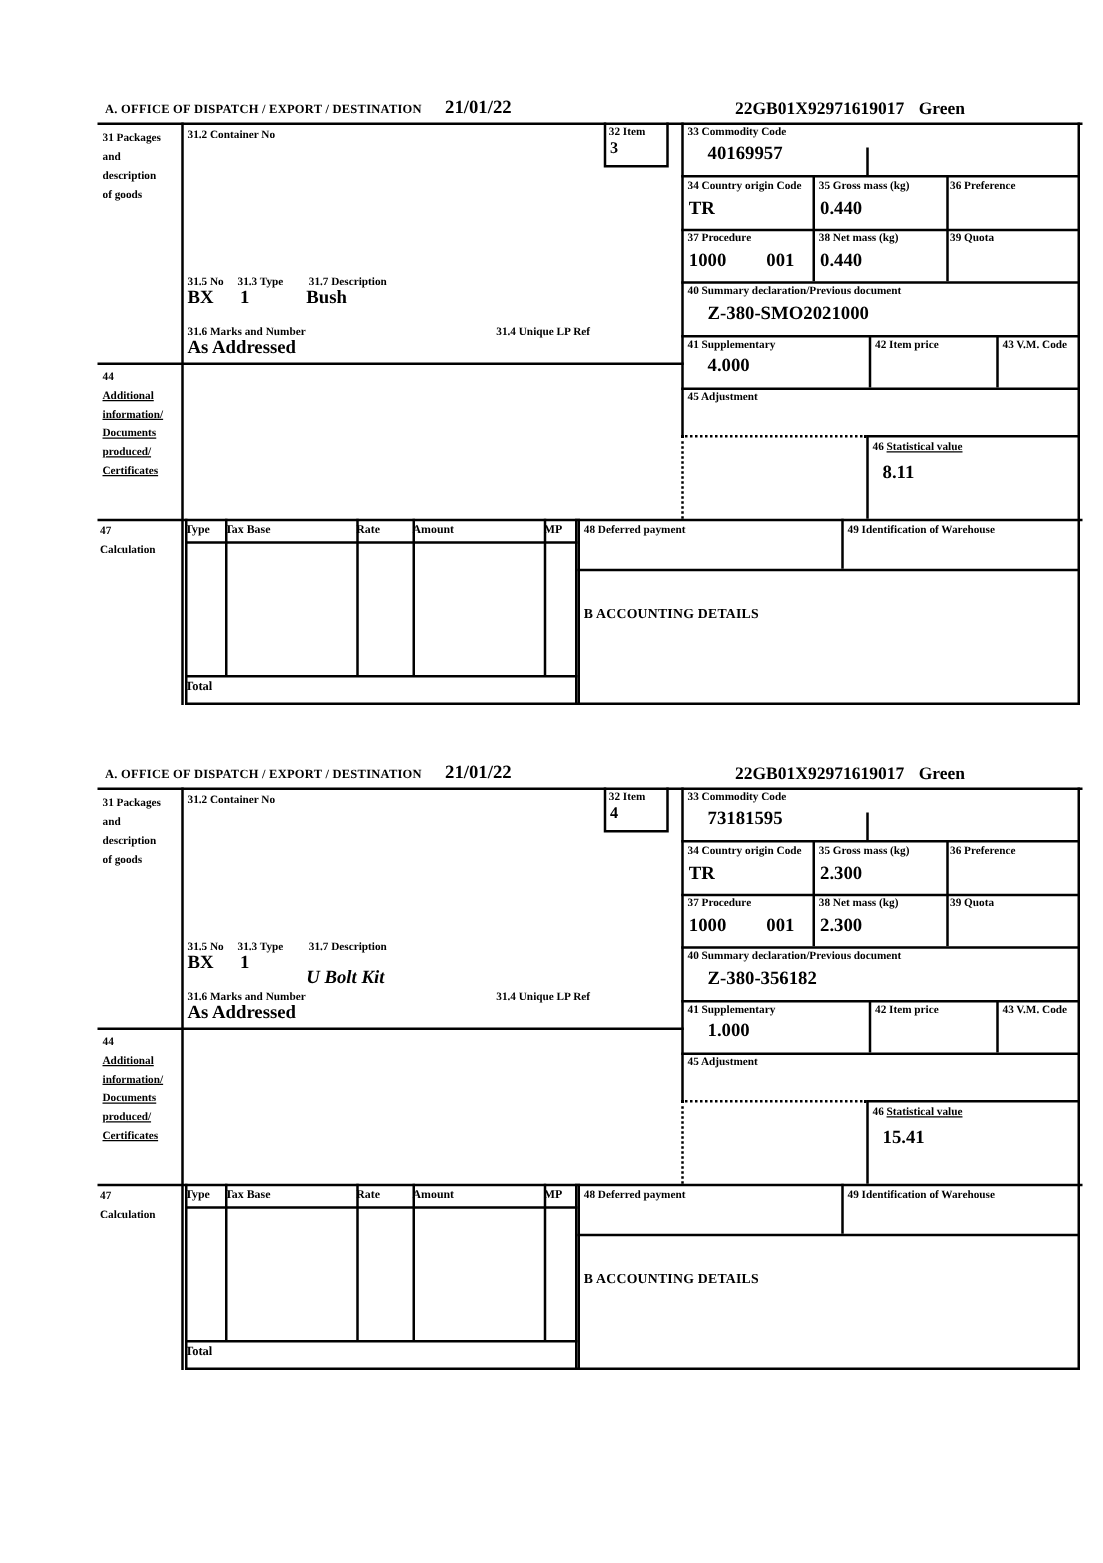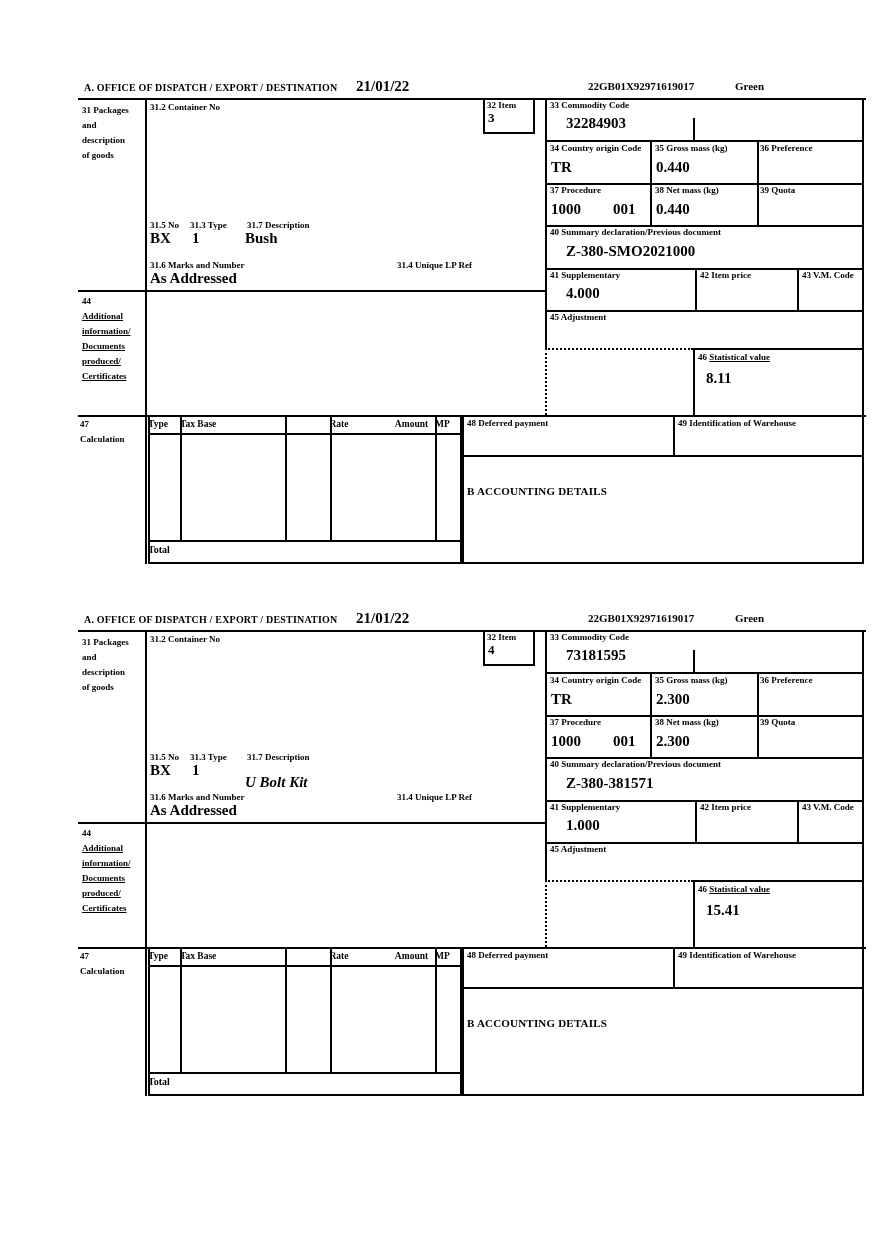--- a/index.html
+++ b/index.html
@@ -10,27 +10,27 @@
   .vl{position:absolute;border-left:2px solid #000;width:0;}
   .hd{border-top-style:dotted;border-top-width:2px;}
   .vd{border-left-style:dotted;border-left-width:2px;}
   .t{position:absolute;white-space:nowrap;line-height:1.1;}
   .lbl{font-size:9px;}
   .lbl-block{font-size:9px;line-height:15px;}
   .val{font-size:15px;line-height:15px;}
   .val-sm{font-size:13px;line-height:13px;}
   .hdr{font-size:10px;letter-spacing:.2px;}
   .date{font-size:15px;}
-  .ref{font-size:11px;}
+  .ref{font-size:14px;}
   .colhdr{font-size:9.5px;}
   .b-lbl{font-size:11px;letter-spacing:.2px;margin-top:26px;}
   .total{font-size:10px;}
   .u{text-decoration:underline;}
   .ctr{text-align:left;}
-  .rgt{text-align:center;padding-left:33px;}
+  .rgt{text-align:left;}
 </style>
 </head>
 <body>
 
 <div class="page">
   <div id="sections-root">
   <div class="section" style="top: 80px;">
 
     <span class="t hdr" style="left:6px;top:2px;">A.  OFFICE OF DISPATCH / EXPORT / DESTINATION</span>
     <span class="t date" style="left:278px;top:-2px;">21/01/22</span>
@@ -56,21 +56,21 @@
     <i class="vl" style="left:405px;top:18px;height:34px;"></i>
     <i class="vl" style="left:455px;top:18px;height:34px;"></i>
     <i class="hl" style="left:405px;top:52px;width:52px;"></i>
     <span class="t lbl" style="left:409px;top:21px;">32 Item</span>
     <span class="t val-sm" style="left:410px;top:31px;">3</span>
 
     <i class="vl" style="left:467px;top:18px;height:250px;"></i>
     <i class="vl vd" style="left:467px;top:268px;height:67px;"></i>
 
     <span class="t lbl" style="left:472px;top:21px;">33 Commodity Code</span>
-    <span class="t val" style="left:488px;top:36px;">32284903</span>
+    <span class="t val" style="left:488px;top:36px;">40169957</span>
     <i class="vl" style="left:615px;top:38px;height:22px;"></i>
     <i class="hl" style="left:467px;top:60px;width:319px;"></i>
 
     <i class="vl" style="left:572px;top:60px;height:85px;"></i>
     <i class="vl" style="left:679px;top:60px;height:85px;"></i>
     <span class="t lbl" style="left:472px;top:64px;">34 Country origin Code</span>
     <span class="t val" style="left:473px;top:80px;">TR</span>
     <span class="t lbl" style="left:577px;top:64px;">35 Gross mass (kg)</span>
     <span class="t val" style="left:578px;top:80px;">0.440</span>
     <span class="t lbl" style="left:682px;top:64px;">36 Preference</span>
@@ -208,21 +208,21 @@
     <i class="hl" style="left:467px;top:145px;width:319px;"></i>
 
     <span class="t lbl" style="left:72px;top:141px;">31.5 No</span>
     <span class="t lbl" style="left:112px;top:141px;">31.3 Type</span>
     <span class="t lbl" style="left:169px;top:141px;">31.7 Description</span>
     <span class="t val" style="left:72px;top:151px;">BX</span>
     <span class="t val" style="left:114px;top:151px;">1</span>
     <span class="t val" style="left:167px;top:163px;font-style:italic;">U Bolt Kit</span>
 
     <span class="t lbl" style="left:472px;top:148px;">40 Summary declaration/Previous document</span>
-    <span class="t val" style="left:488px;top:164px;">Z-380-381571</span>
+    <span class="t val" style="left:488px;top:164px;">Z-380-356182</span>
     <i class="hl" style="left:467px;top:188px;width:319px;"></i>
 
     <span class="t lbl" style="left:72px;top:181px;">31.6 Marks and Number</span>
     <span class="t lbl" style="left:319px;top:181px;">31.4 Unique LP Ref</span>
     <span class="t val" style="left:72px;top:191px;">As Addressed</span>
 
     <i class="vl" style="left:617px;top:188px;height:42px;"></i>
     <i class="vl" style="left:719px;top:188px;height:42px;"></i>
     <span class="t lbl" style="left:472px;top:191px;">41 Supplementary</span>
     <span class="t val" style="left:488px;top:206px;">1.000</span>

